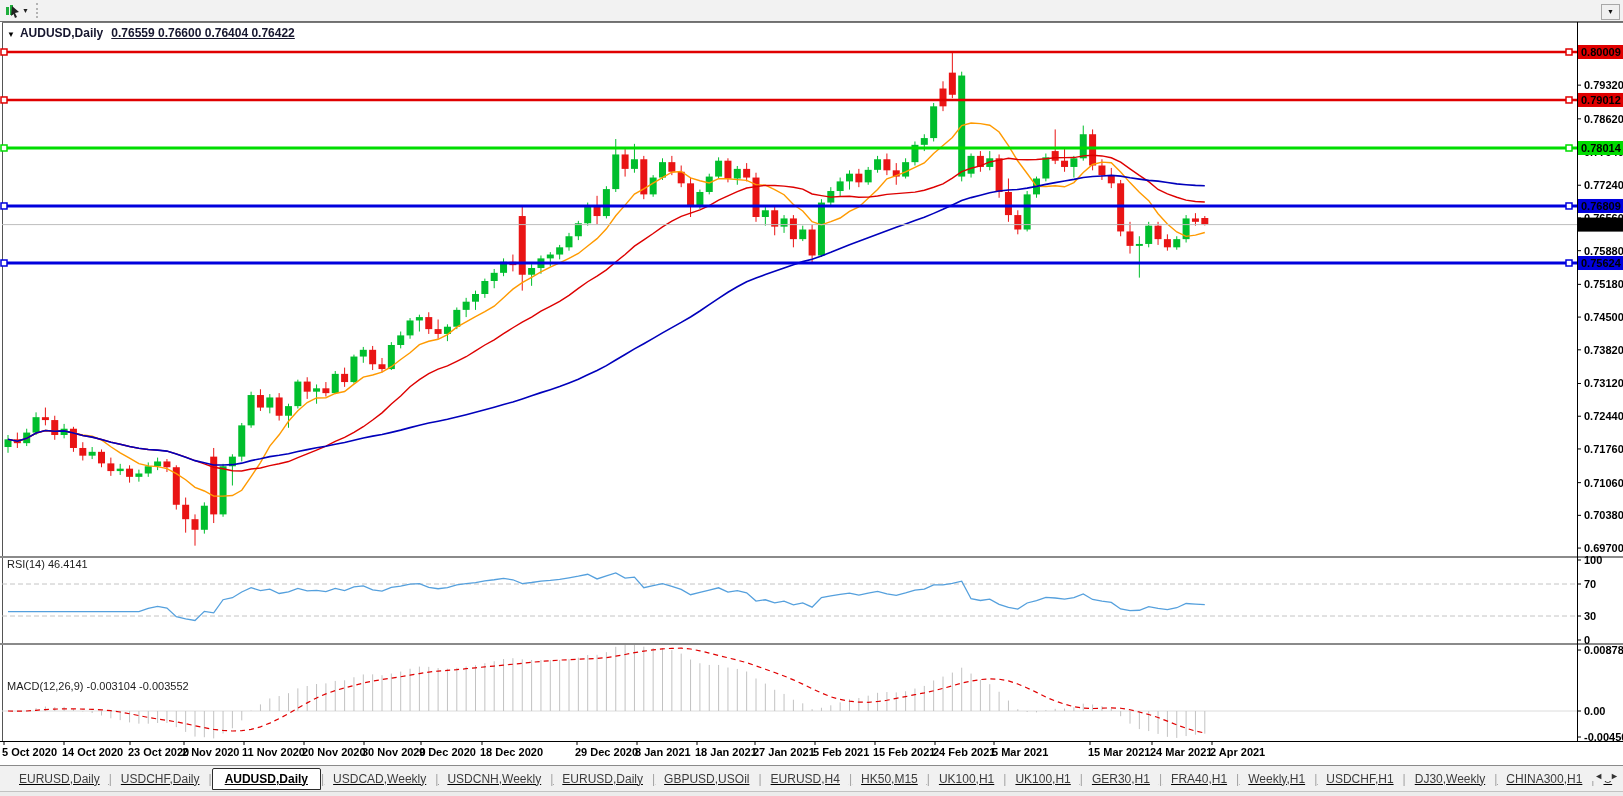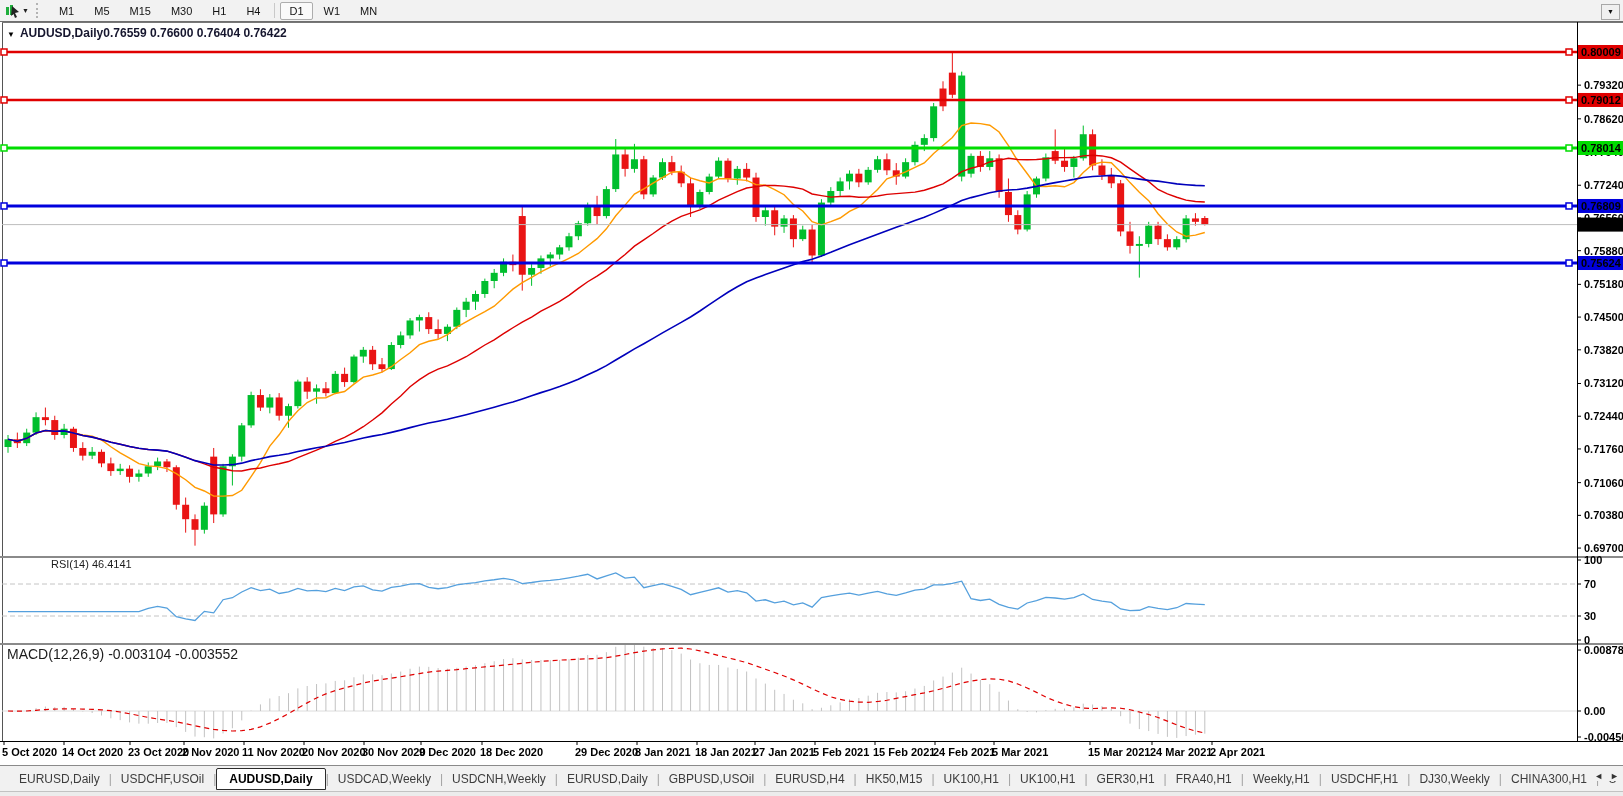--- a/index.html
+++ b/index.html
@@ -15,30 +15,30 @@
   .tf-btn{font-size:11px;color:#141414;padding:2px 8px;margin:0 1px;border:1px solid transparent;
           border-radius:2px;cursor:default;}
   .tf-btn.active{background:#fafafa;border-color:#adadad;}
   .tb-sep{width:1px;height:15px;background:#c9c9c9;margin:0 4px;}
   #tr-button{position:absolute;right:3px;top:4px;width:17px;height:14px;background:#f0f0f0;
              border:1px solid #a8a8a8;font-size:7px;color:#111;text-align:center;line-height:13px;z-index:6;}
   
   #chart-title{position:absolute;top:26px;left:7px;font-size:12px;font-weight:700;
                color:#16162e;z-index:3;white-space:nowrap;}
   #chart-title .caret{font-size:8px;margin-right:5px;color:#000;}
-  #chart-title .ohlc{}
-  #rsi-label{position:absolute;top:558px;left:7px;font-size:11px;color:#1c1c1c;z-index:3;margin-left:44px;}
-  #macd-label{position:absolute;top:646px;left:7px;font-size:14px;color:#1c1c1c;z-index:3;}
+  #chart-title .ohlc{margin-left:8px;text-decoration:underline;}
+  #rsi-label{position:absolute;top:558px;left:7px;font-size:11px;color:#1c1c1c;z-index:3;}
+  #macd-label{position:absolute;top:680px;left:7px;font-size:11px;color:#1c1c1c;z-index:3;}
   
   #chart-svg{position:absolute;top:20px;left:0;z-index:1;}
   #chart-svg text{font-family:"Liberation Sans",sans-serif;font-size:11px;font-weight:700;fill:#000;}
   
   #tabbar{position:absolute;left:0;top:765px;right:0;height:31px;background:#f1f1f1;
           border-top:1px solid #8a8a8a;box-sizing:border-box;z-index:5;}
-  #tabs{display:flex;align-items:center;height:25px;padding-left:10px;overflow:hidden;white-space:nowrap;}
+  #tabs{display:flex;align-items:center;height:25px;padding-left:10px;overflow:hidden;white-space:nowrap;text-decoration:underline;}
   .tab{font-size:12px;color:#3d3d3d;padding:3px 9px;cursor:default;}
   .tab.active{background:#fff;border:1px solid #2b2b2b;font-weight:700;color:#000;
               border-radius:2px 2px 0 0;padding:3px 12px;}
   .tabsep{color:#a2a2a2;font-size:12px;}
   #tabstrip-bottom{position:absolute;left:0;right:0;top:25px;height:6px;
                    border-top:1px solid #c2c2c2;background:#ececec;}
   #tab-arrows{position:absolute;right:4px;top:5px;display:flex;gap:7px;font-size:9px;color:#333;
               background:#f1f1f1;padding-left:8px;z-index:6;}
   #tab-arrows span{cursor:default;}
 </style>
@@ -48,32 +48,20 @@
 <div id="toolbar">
   <span class="tb-icon">
     <svg width="16" height="15" viewBox="0 0 16 15">
       <rect x="2" y="4" width="3" height="8" fill="#1fae3c"></rect>
       <rect x="6" y="2" width="3" height="10" fill="#1fae3c"></rect>
       <polygon points="8,3 15,9 11,10 13,14 11,15 9.5,11 7,13" fill="#222"></polygon>
     </svg>
   </span>
   <span class="tb-caret">▼</span>
   <span class="tb-grip"></span>
-  <span id="tf-buttons" style="display:flex;align-items:center;">
-      <span class="tf-btn">M1</span>
-      <span class="tf-btn">M5</span>
-      <span class="tf-btn">M15</span>
-      <span class="tf-btn">M30</span>
-      <span class="tf-btn">H1</span>
-      <span class="tf-btn">H4</span>
-      <span class="tb-sep"></span>
-      <span class="tf-btn active">D1</span>
-      <span class="tf-btn">W1</span>
-      <span class="tf-btn">MN</span>
-    </span>
 </div>
 <div id="tr-button">▼</div>
 
 <div id="chart-title">
   <span class="caret">▼</span><span>AUDUSD,Daily</span><span class="ohlc">0.76559 0.76600 0.76404 0.76422</span>
 </div>
 <div id="rsi-label">RSI(14) 46.4141</div>
 <div id="macd-label">MACD(12,26,9) -0.003104 -0.003552</div>
 
 <svg id="chart-svg" width="1623" height="745">
@@ -626,21 +614,21 @@
     <line x1="1152" y1="721" x2="1152" y2="725" stroke="#000" stroke-width="1"></line>
     <text x="1150" y="736">24 Mar 2021</text>
     <line x1="1212" y1="721" x2="1212" y2="725" stroke="#000" stroke-width="1"></line>
     <text x="1210" y="736">2 Apr 2021</text>
   </svg>
 
 <div id="tabbar">
   <div id="tabs">
       <span class="tab">EURUSD,Daily</span>
       <span class="tabsep">|</span>
-      <span class="tab">USDCHF,USOil</span>
+      <span class="tab">USDCHF,Daily</span>
       <span class="tabsep">|</span>
       <span class="tab active">AUDUSD,Daily</span>
       <span class="tabsep">|</span>
       <span class="tab">USDCAD,Weekly</span>
       <span class="tabsep">|</span>
       <span class="tab">USDCNH,Weekly</span>
       <span class="tabsep">|</span>
       <span class="tab">EURUSD,Daily</span>
       <span class="tabsep">|</span>
       <span class="tab">GBPUSD,USOil</span>

